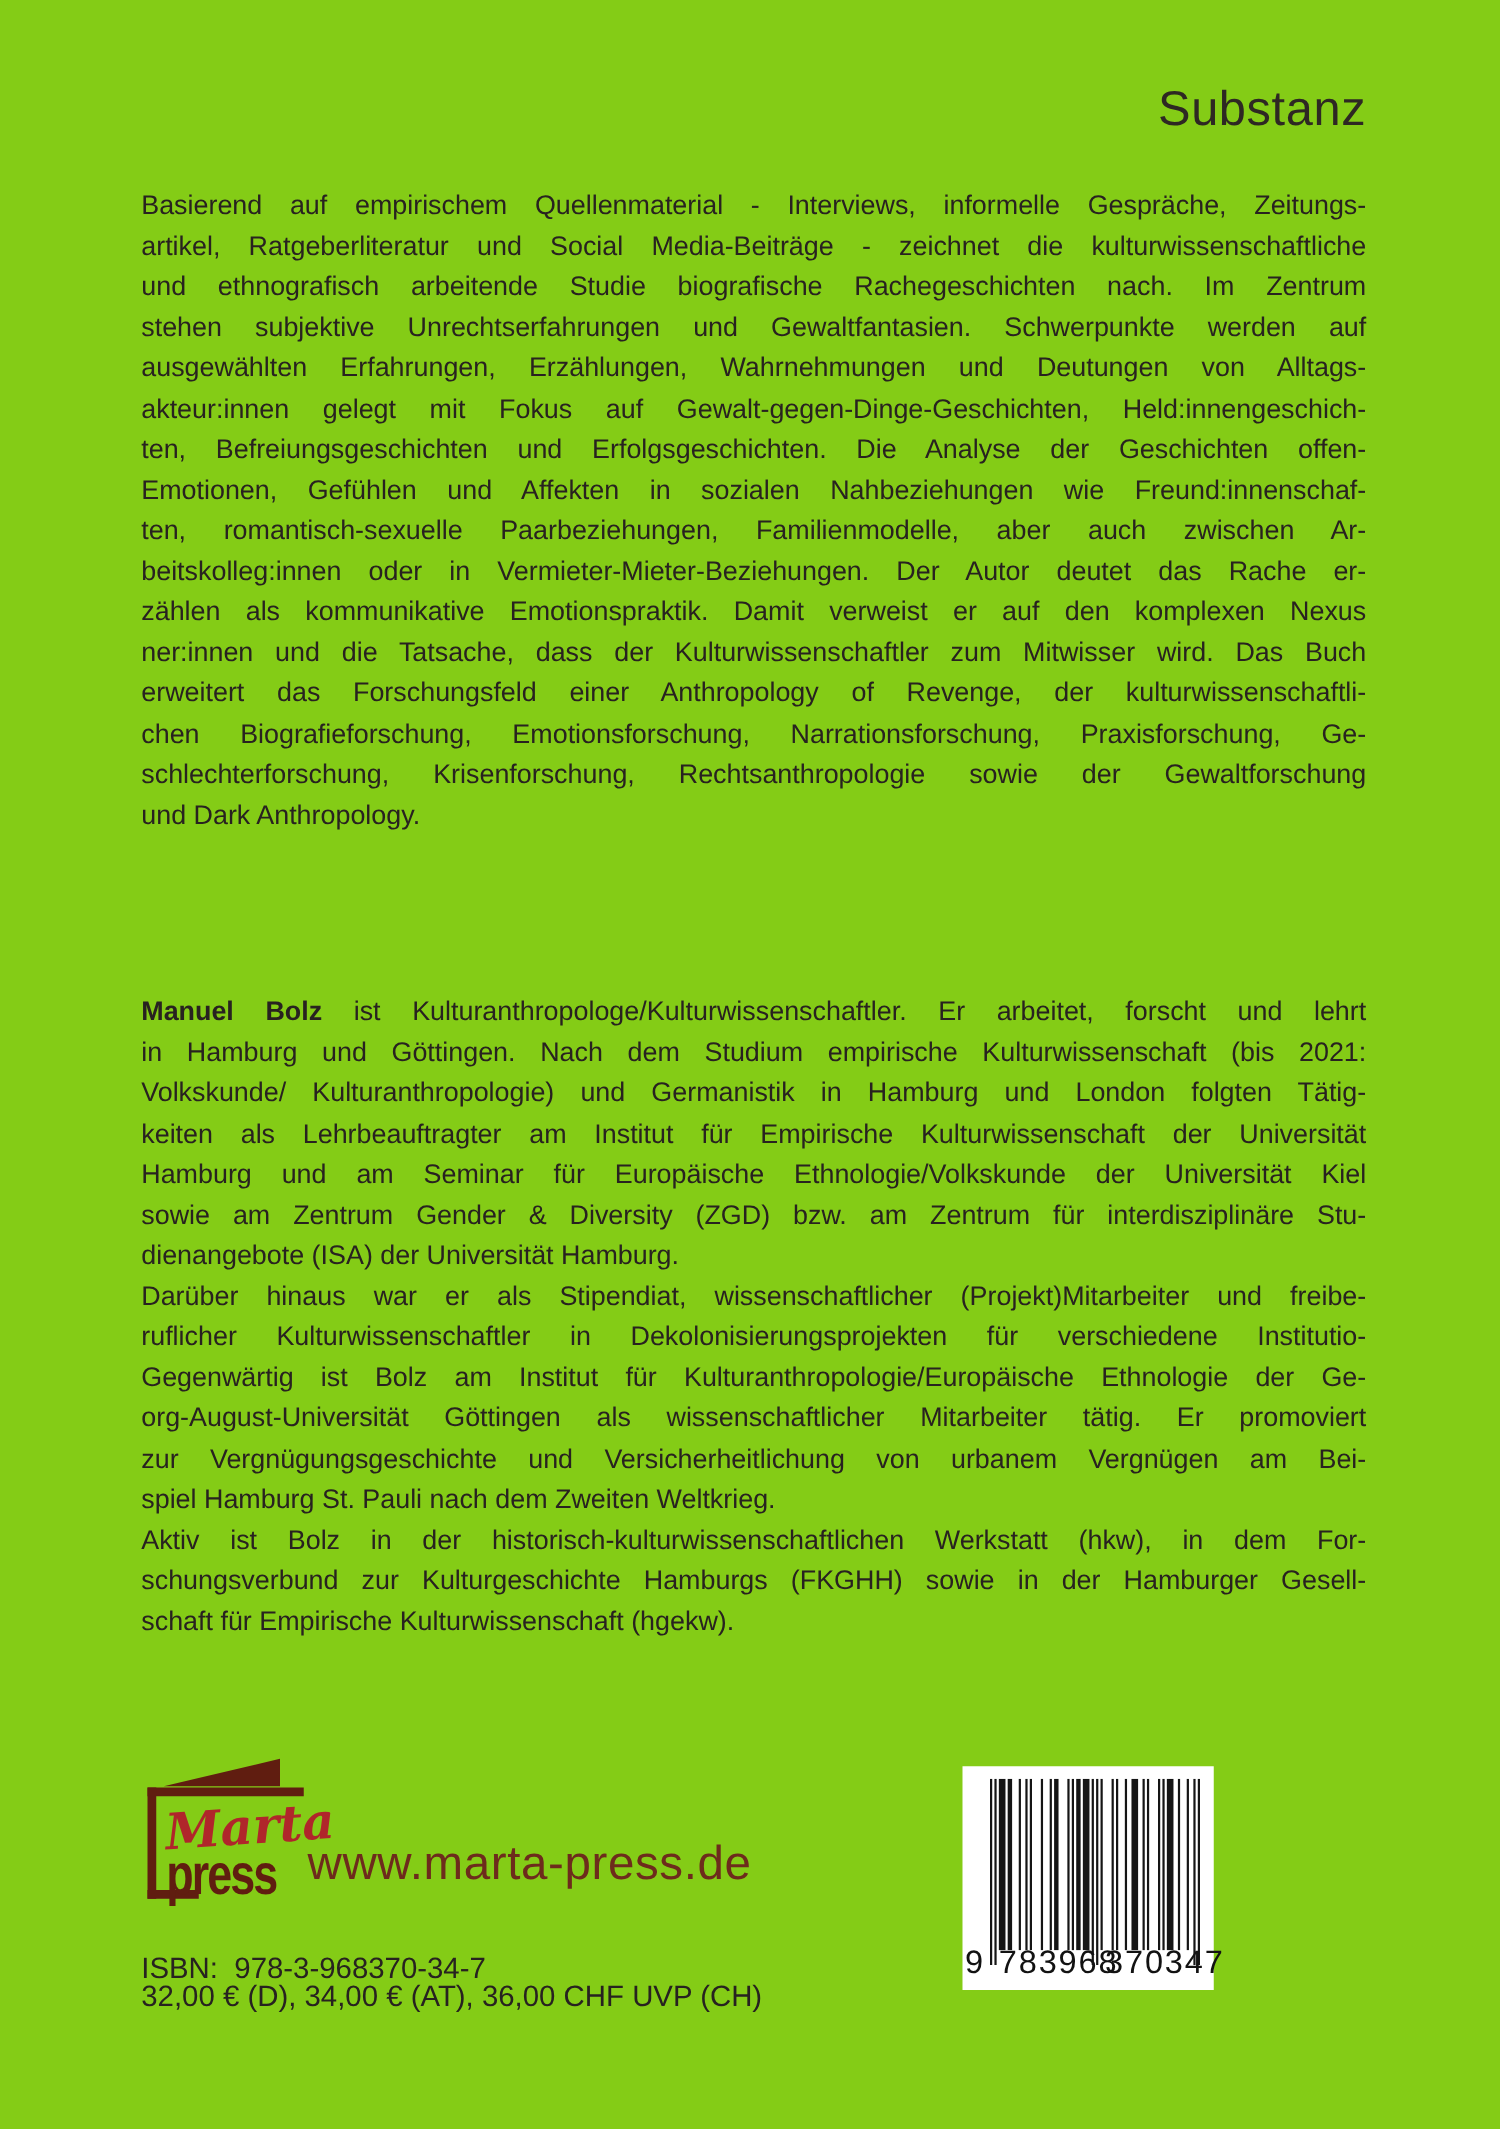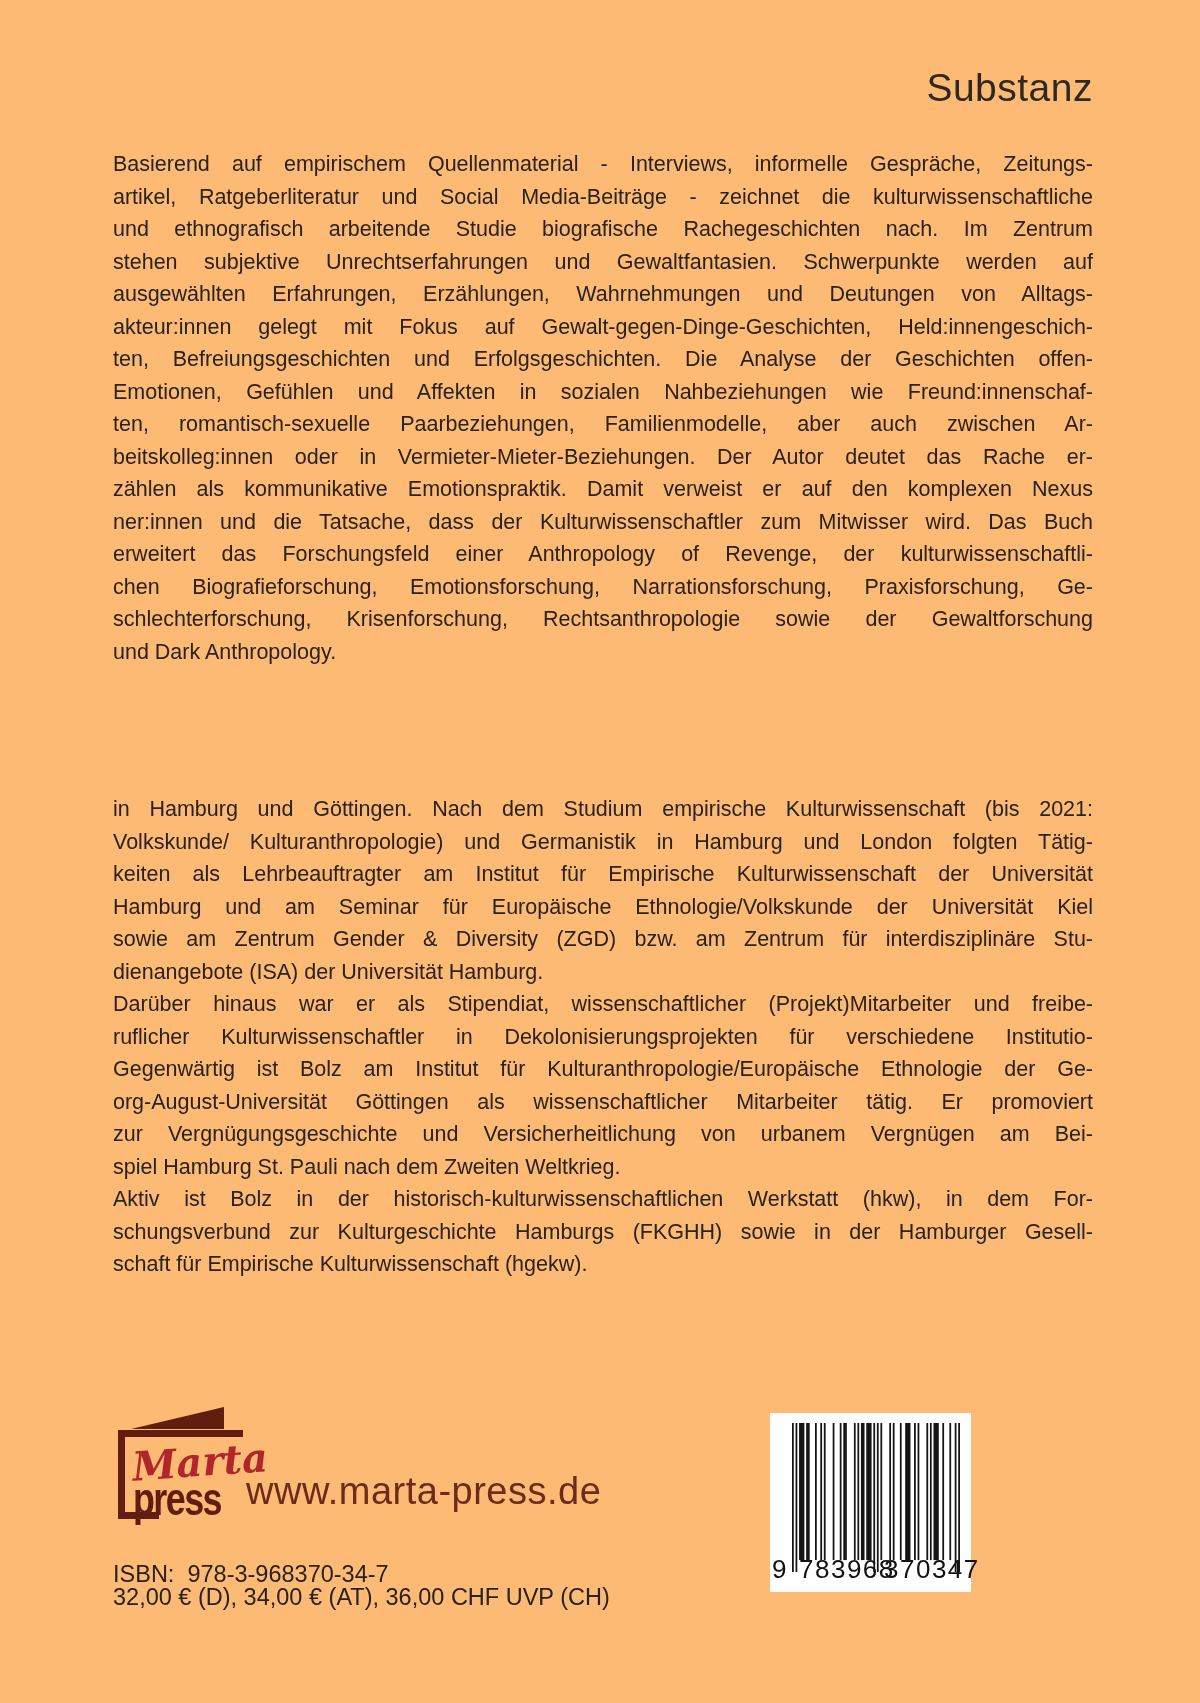--- a/index.html
+++ b/index.html
@@ -1,19 +1,19 @@
 <!DOCTYPE html>
 <html><head>
 <meta charset="utf-8">
 <style>
   html,body{margin:0;padding:0;}
   .cover{
     position:relative;
     width:1200px;height:1703px;
-    background:#fdba74;
+    background:#84cc16;
     font-family:"Liberation Sans", sans-serif;
     color:#2a2420;
     overflow:hidden;
   }
   .page-title{
     position:absolute;
     top:66px;right:107px;
     font-size:39px;
     color:#2e2823;
     letter-spacing:0.5px;
@@ -117,20 +117,21 @@
       <div class="tline">beitskolleg:innen oder in Vermieter-Mieter-Beziehungen. Der Autor deutet das Rache er-</div>
       <div class="tline">zählen als kommunikative Emotionspraktik. Damit verweist er auf den komplexen Nexus</div>
       <div class="tline">ner:innen und die Tatsache, dass der Kulturwissenschaftler zum Mitwisser wird. Das Buch</div>
       <div class="tline">erweitert das Forschungsfeld einer Anthropology of Revenge, der kulturwissenschaftli-</div>
       <div class="tline">chen Biografieforschung, Emotionsforschung, Narrationsforschung, Praxisforschung, Ge-</div>
       <div class="tline">schlechterforschung, Krisenforschung, Rechtsanthropologie sowie der Gewaltforschung</div>
       <div class="tline endline">und Dark Anthropology.</div>
     </div>
 
   <div id="bio" class="textblock">
+      <div class="tline"><span class="lead-bold">Manuel Bolz </span>ist Kulturanthropologe/Kulturwissenschaftler. Er arbeitet, forscht und lehrt</div>
       <div class="tline">in Hamburg und Göttingen. Nach dem Studium empirische Kulturwissenschaft (bis 2021:</div>
       <div class="tline">Volkskunde/ Kulturanthropologie) und Germanistik in Hamburg und London folgten Tätig-</div>
       <div class="tline">keiten als Lehrbeauftragter am Institut für Empirische Kulturwissenschaft der Universität</div>
       <div class="tline">Hamburg und am Seminar für Europäische Ethnologie/Volkskunde der Universität Kiel</div>
       <div class="tline">sowie am Zentrum Gender &amp; Diversity (ZGD) bzw. am Zentrum für interdisziplinäre Stu-</div>
       <div class="tline endline">dienangebote (ISA) der Universität Hamburg.</div>
       <div class="tline">Darüber hinaus war er als Stipendiat, wissenschaftlicher (Projekt)Mitarbeiter und freibe-</div>
       <div class="tline">ruflicher Kulturwissenschaftler in Dekolonisierungsprojekten für verschiedene Institutio-</div>
       <div class="tline">Gegenwärtig ist Bolz am Institut für Kulturanthropologie/Europäische Ethnologie der Ge-</div>
       <div class="tline">org-August-Universität Göttingen als wissenschaftlicher Mitarbeiter tätig. Er promoviert</div>

